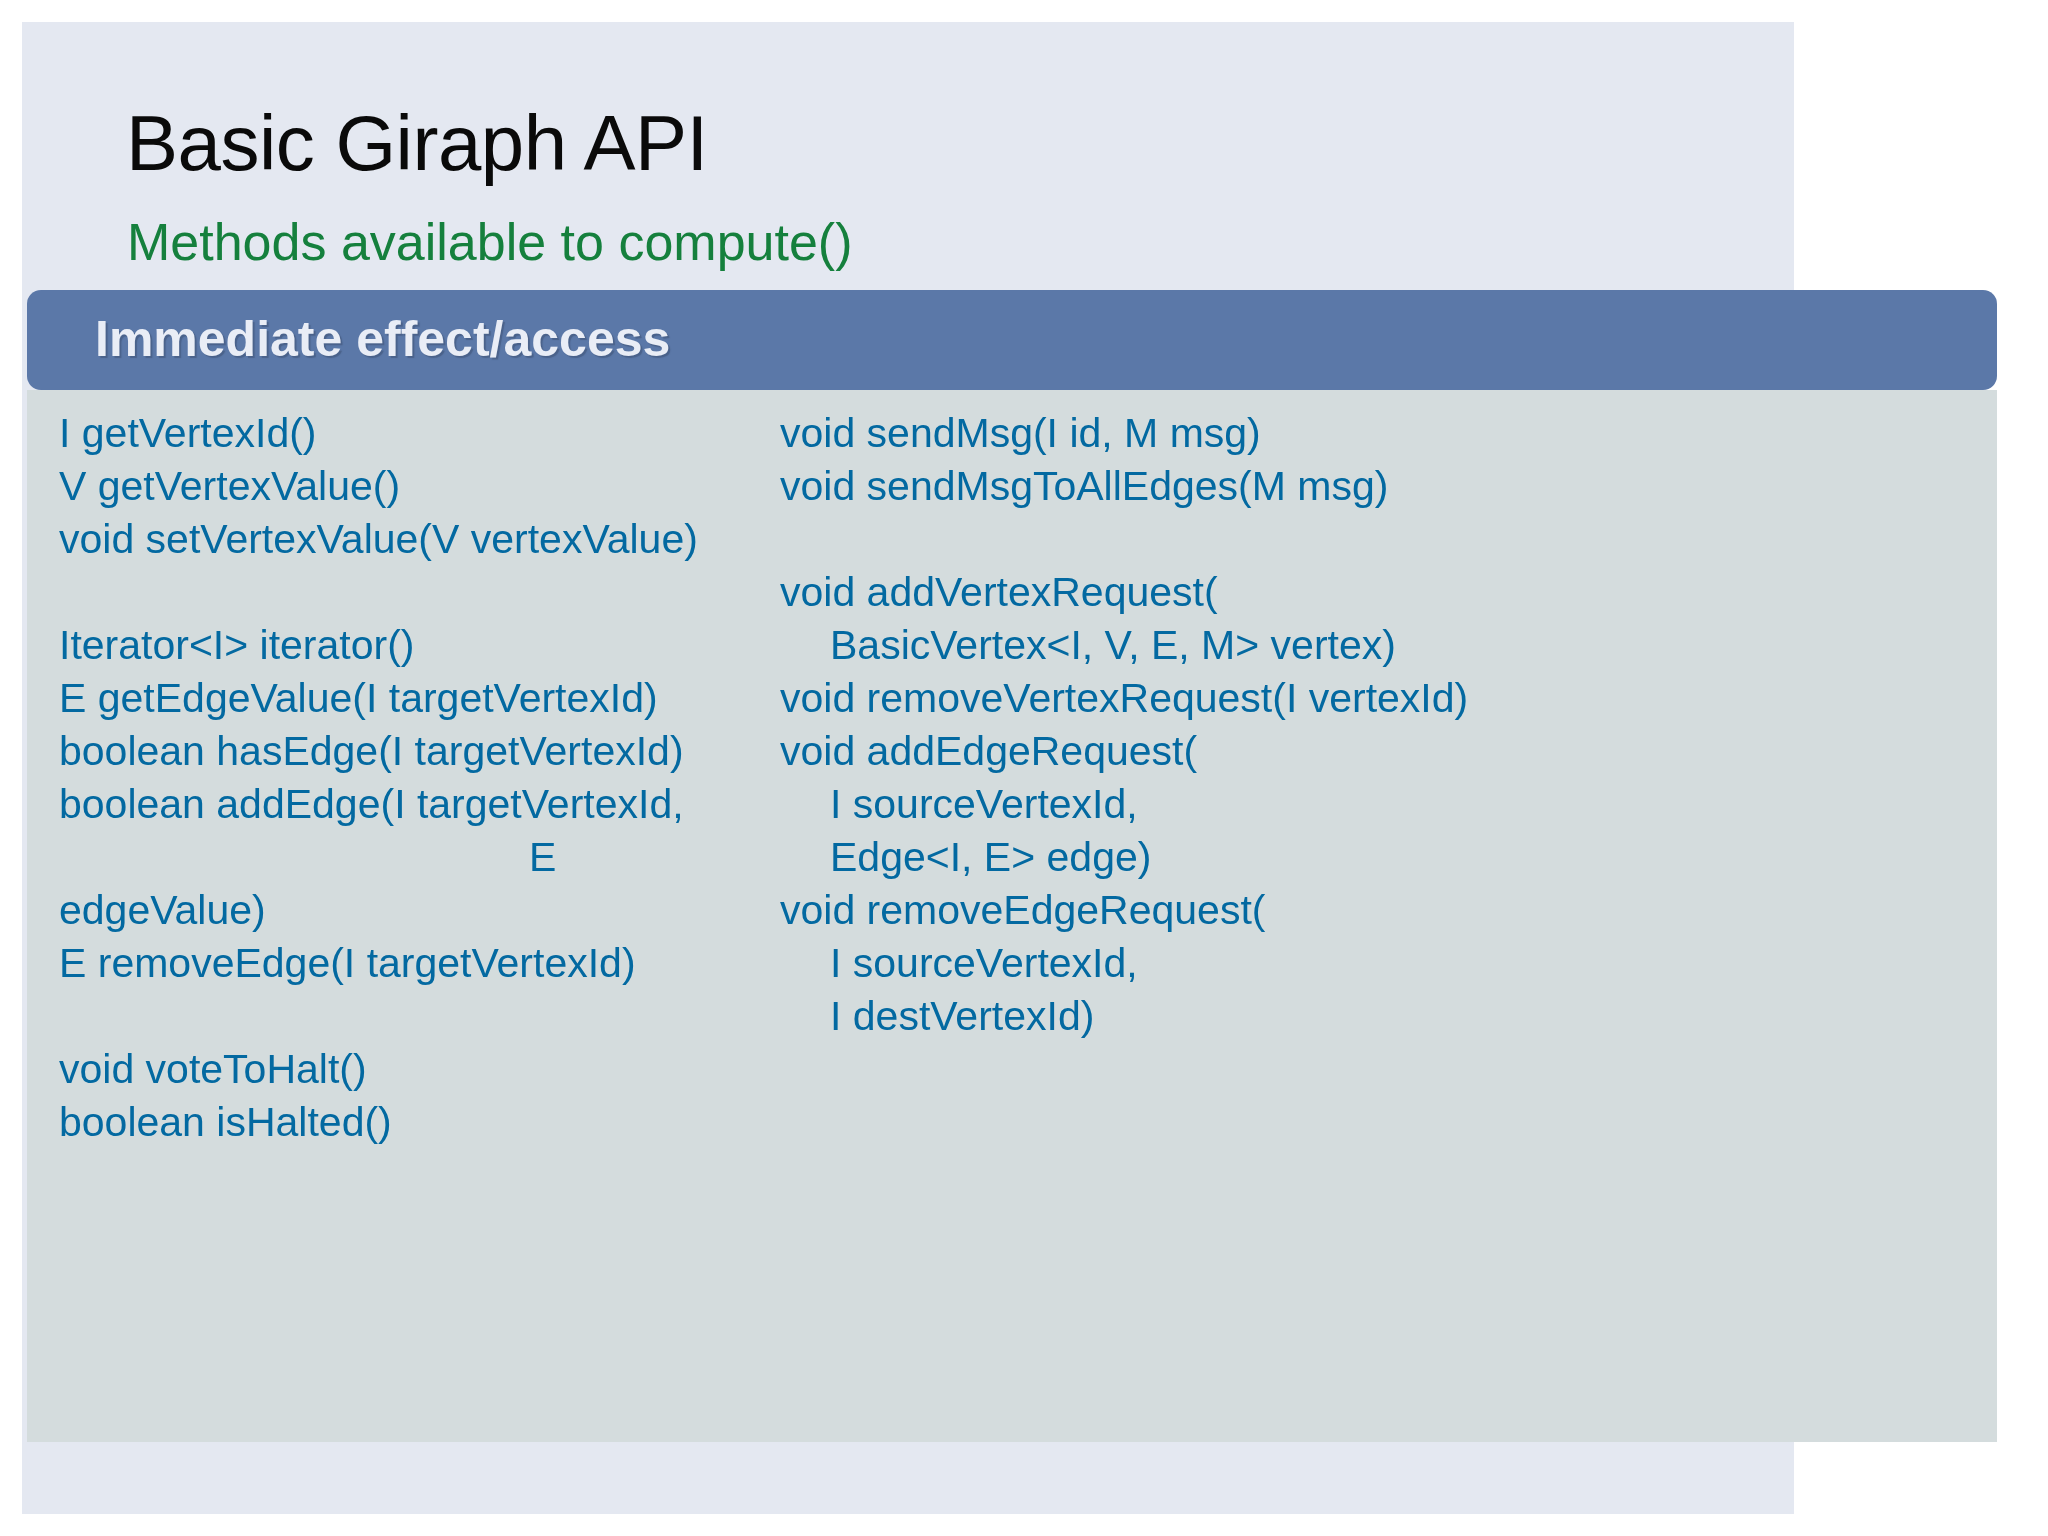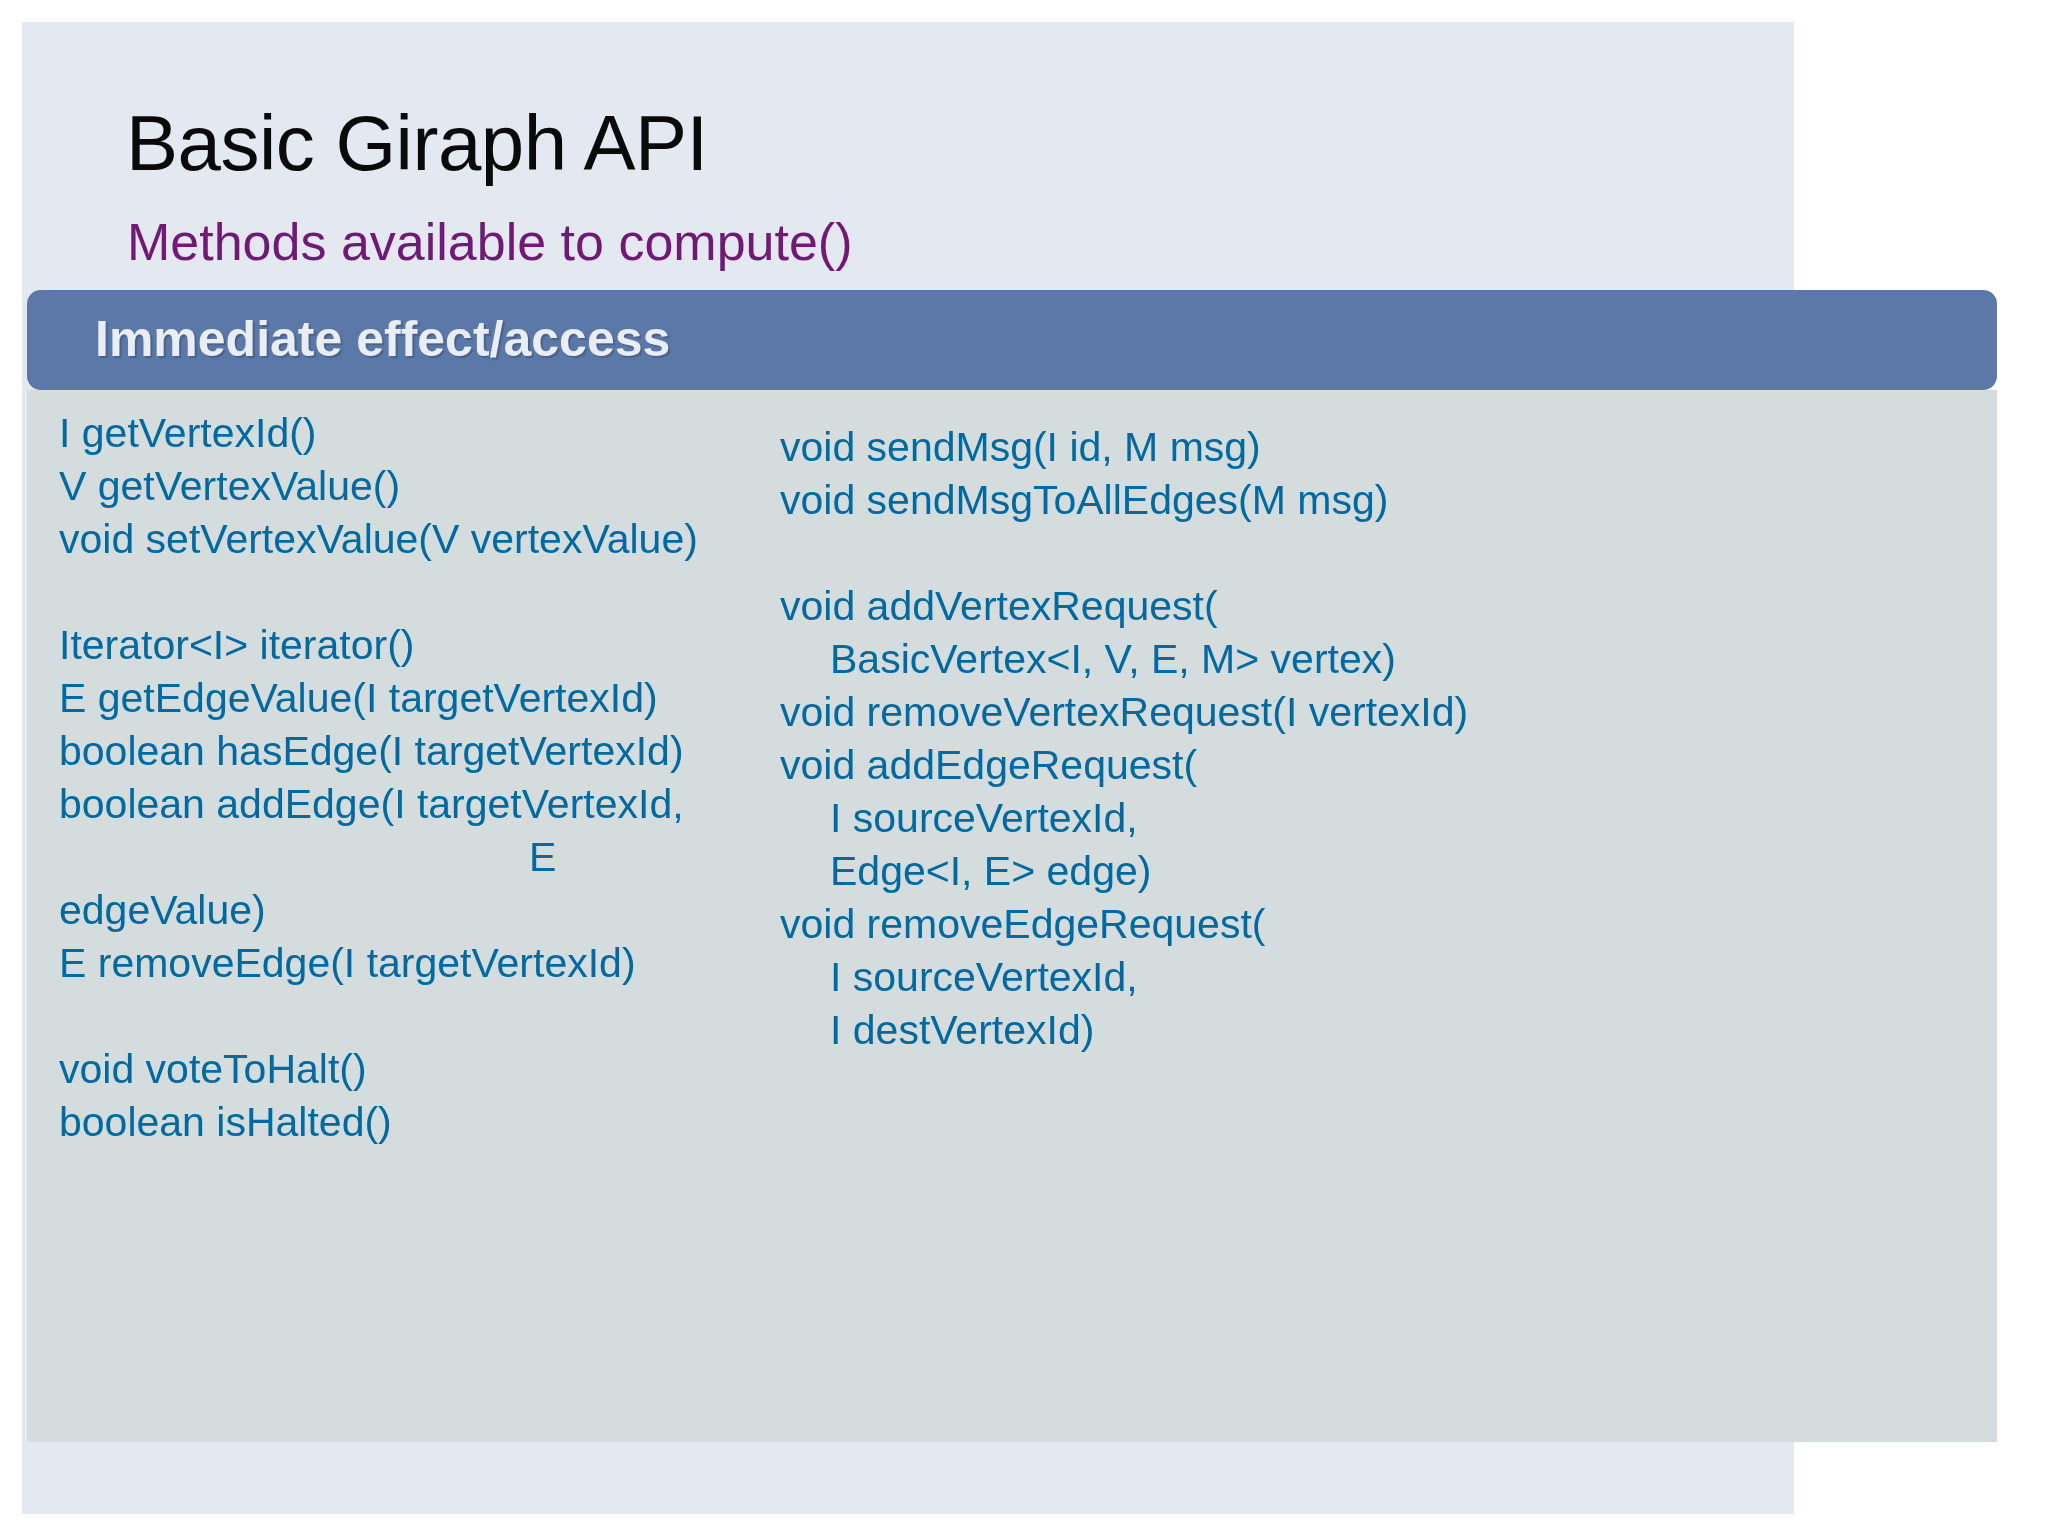--- a/index.html
+++ b/index.html
@@ -45,21 +45,21 @@
     letter-spacing: -0.5px;
     white-space: nowrap;
   }
   .slide-subtitle {
     position: absolute;
     left: 105px;
     top: 190px;
     font-size: 52px;
     line-height: 60px;
     font-weight: normal;
-    color: #701a75;
+    color: #15803d;
     white-space: nowrap;
   }
 
   
   .api-table {
     position: absolute;
     left: 5px;
     top: 268px;
     width: 1970px;
     height: 1152px;
@@ -91,21 +91,21 @@
 
   .col {
     position: absolute;
     top: 17px;
     font-size: 41px;
     line-height: 53px;
     color: #0369a1;
     white-space: pre;
   }
   .col-left  { left: 32px;  width: 720px; }
-  .col-right { left: 753px; width: 1200px; margin-top: 14px; }
+  .col-right { left: 753px; width: 1200px; }
 
   .line { display: block; min-height: 53px; }
   .line.blank { height: 53px; }
   .ind1 { padding-left: 50px; }
   .ind-e { padding-left: 470px; }
 </style>
 </head>
 <body>
 
 <div class="slide">

